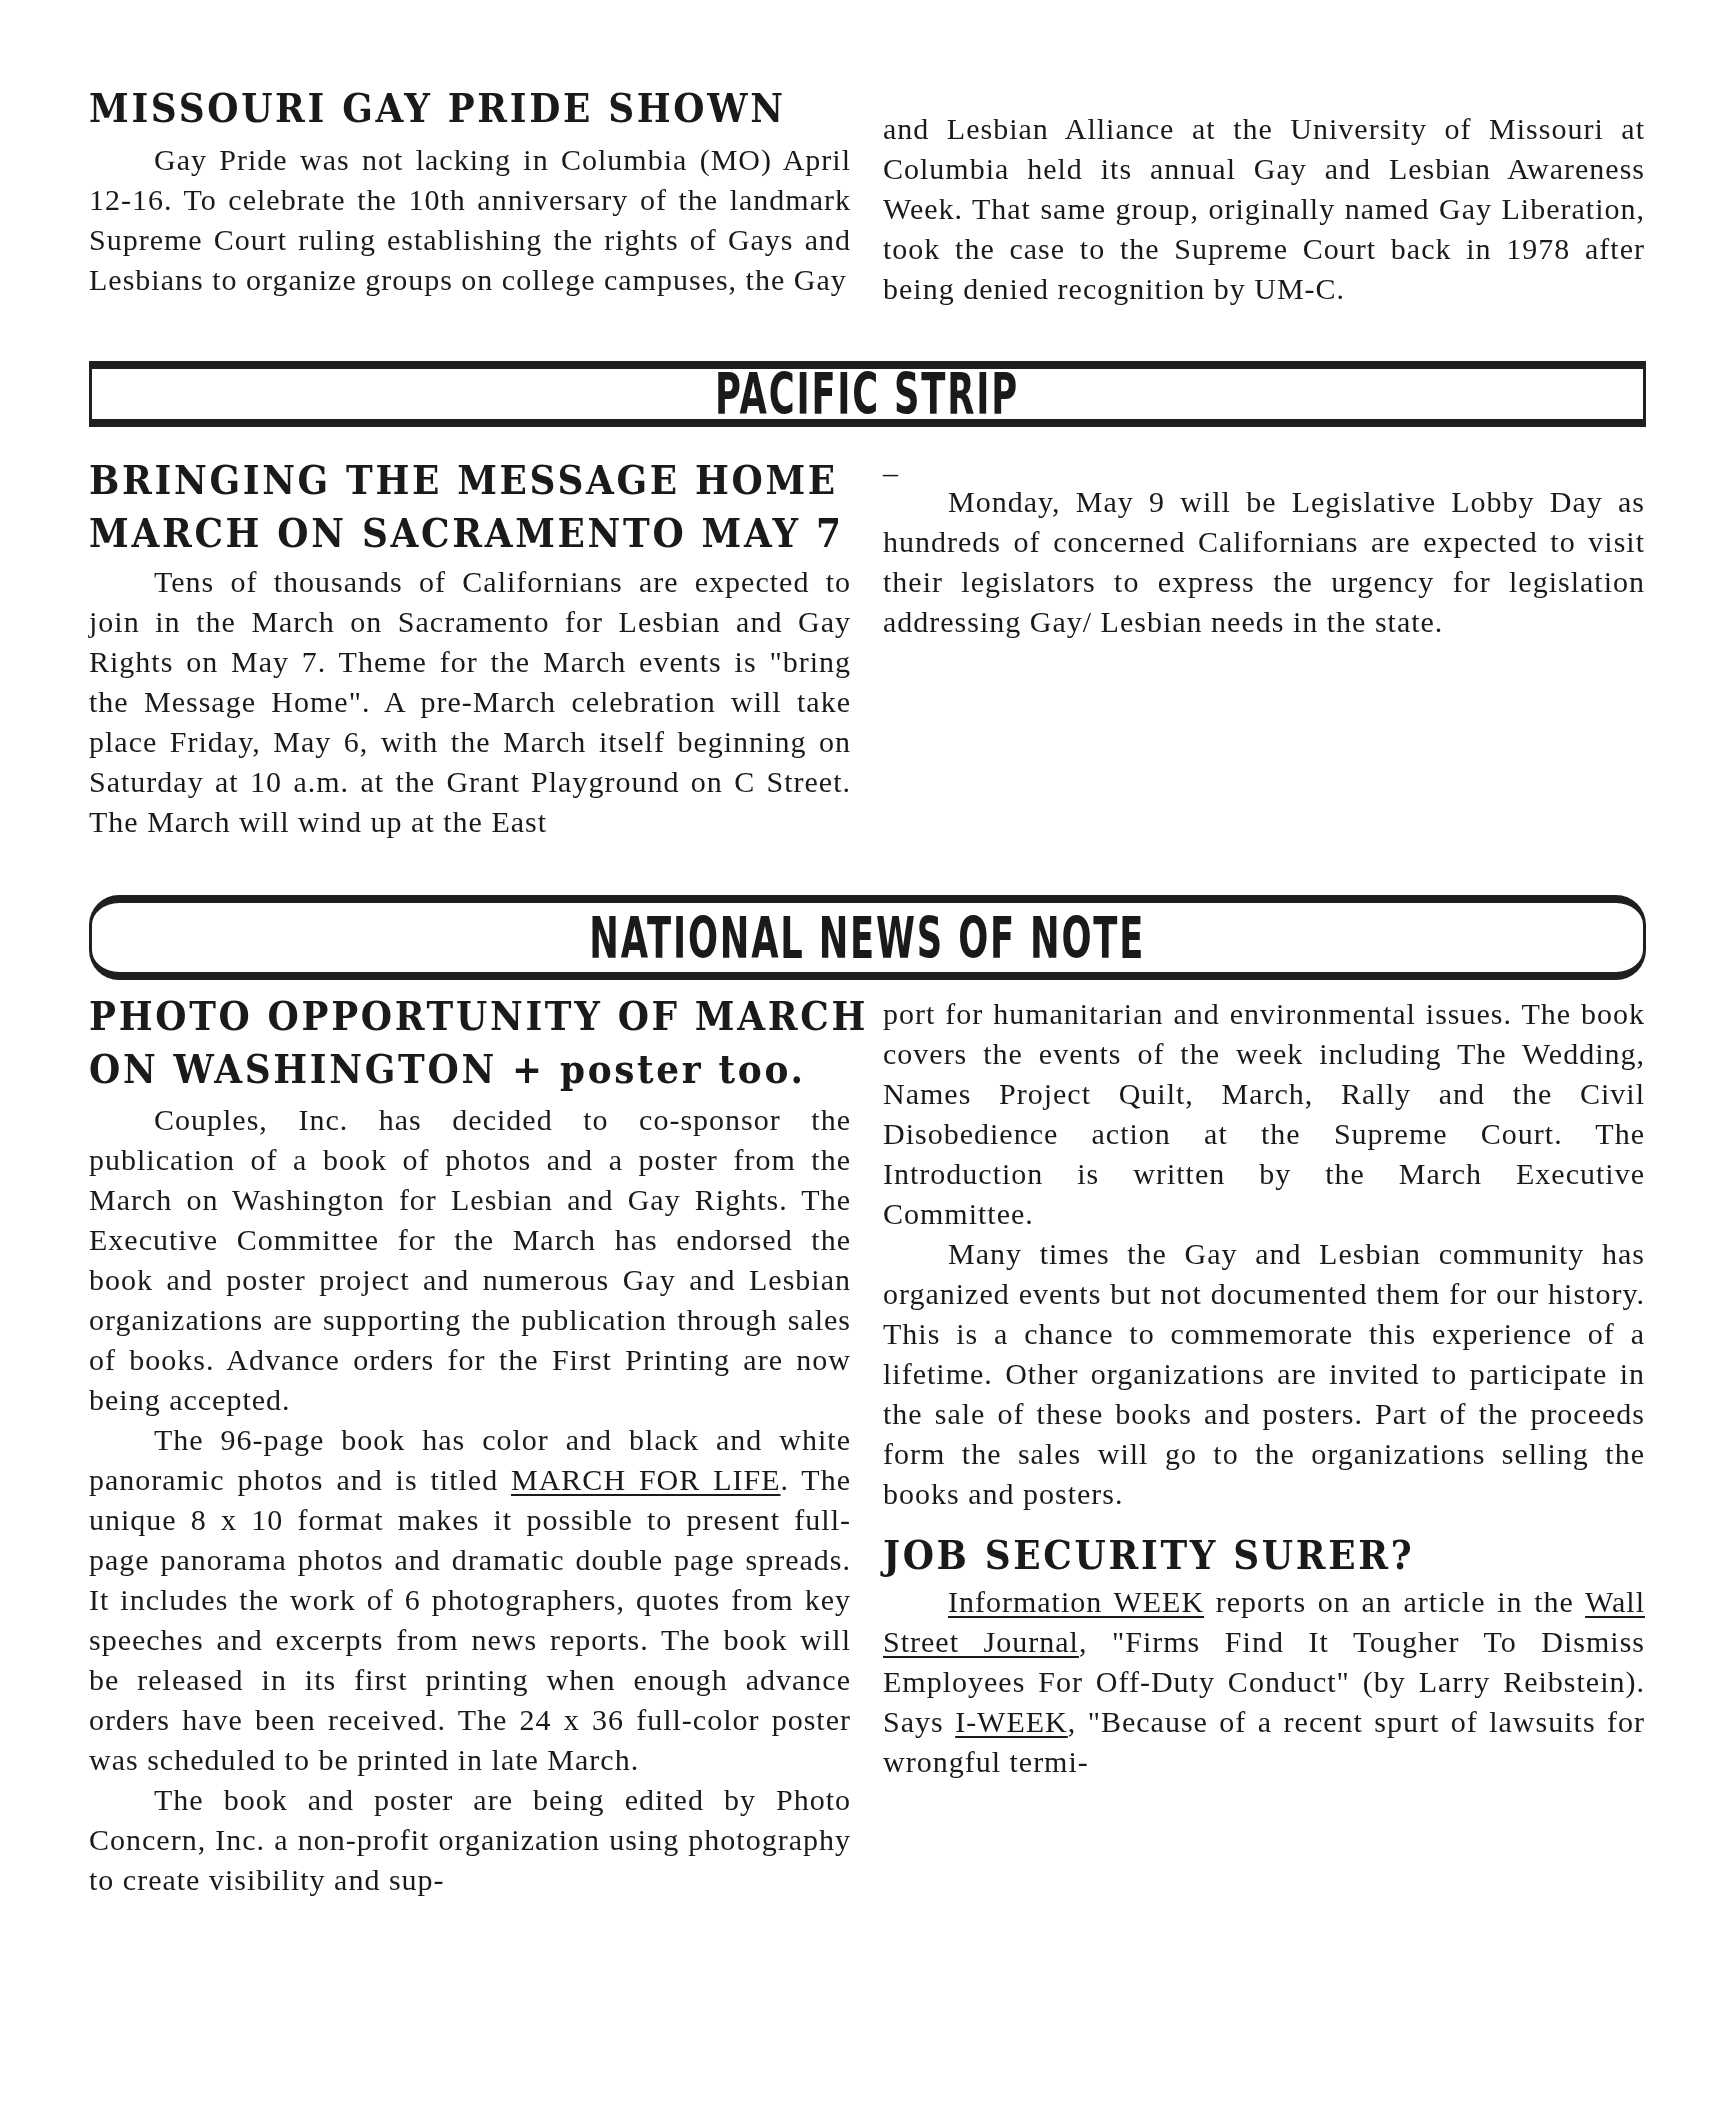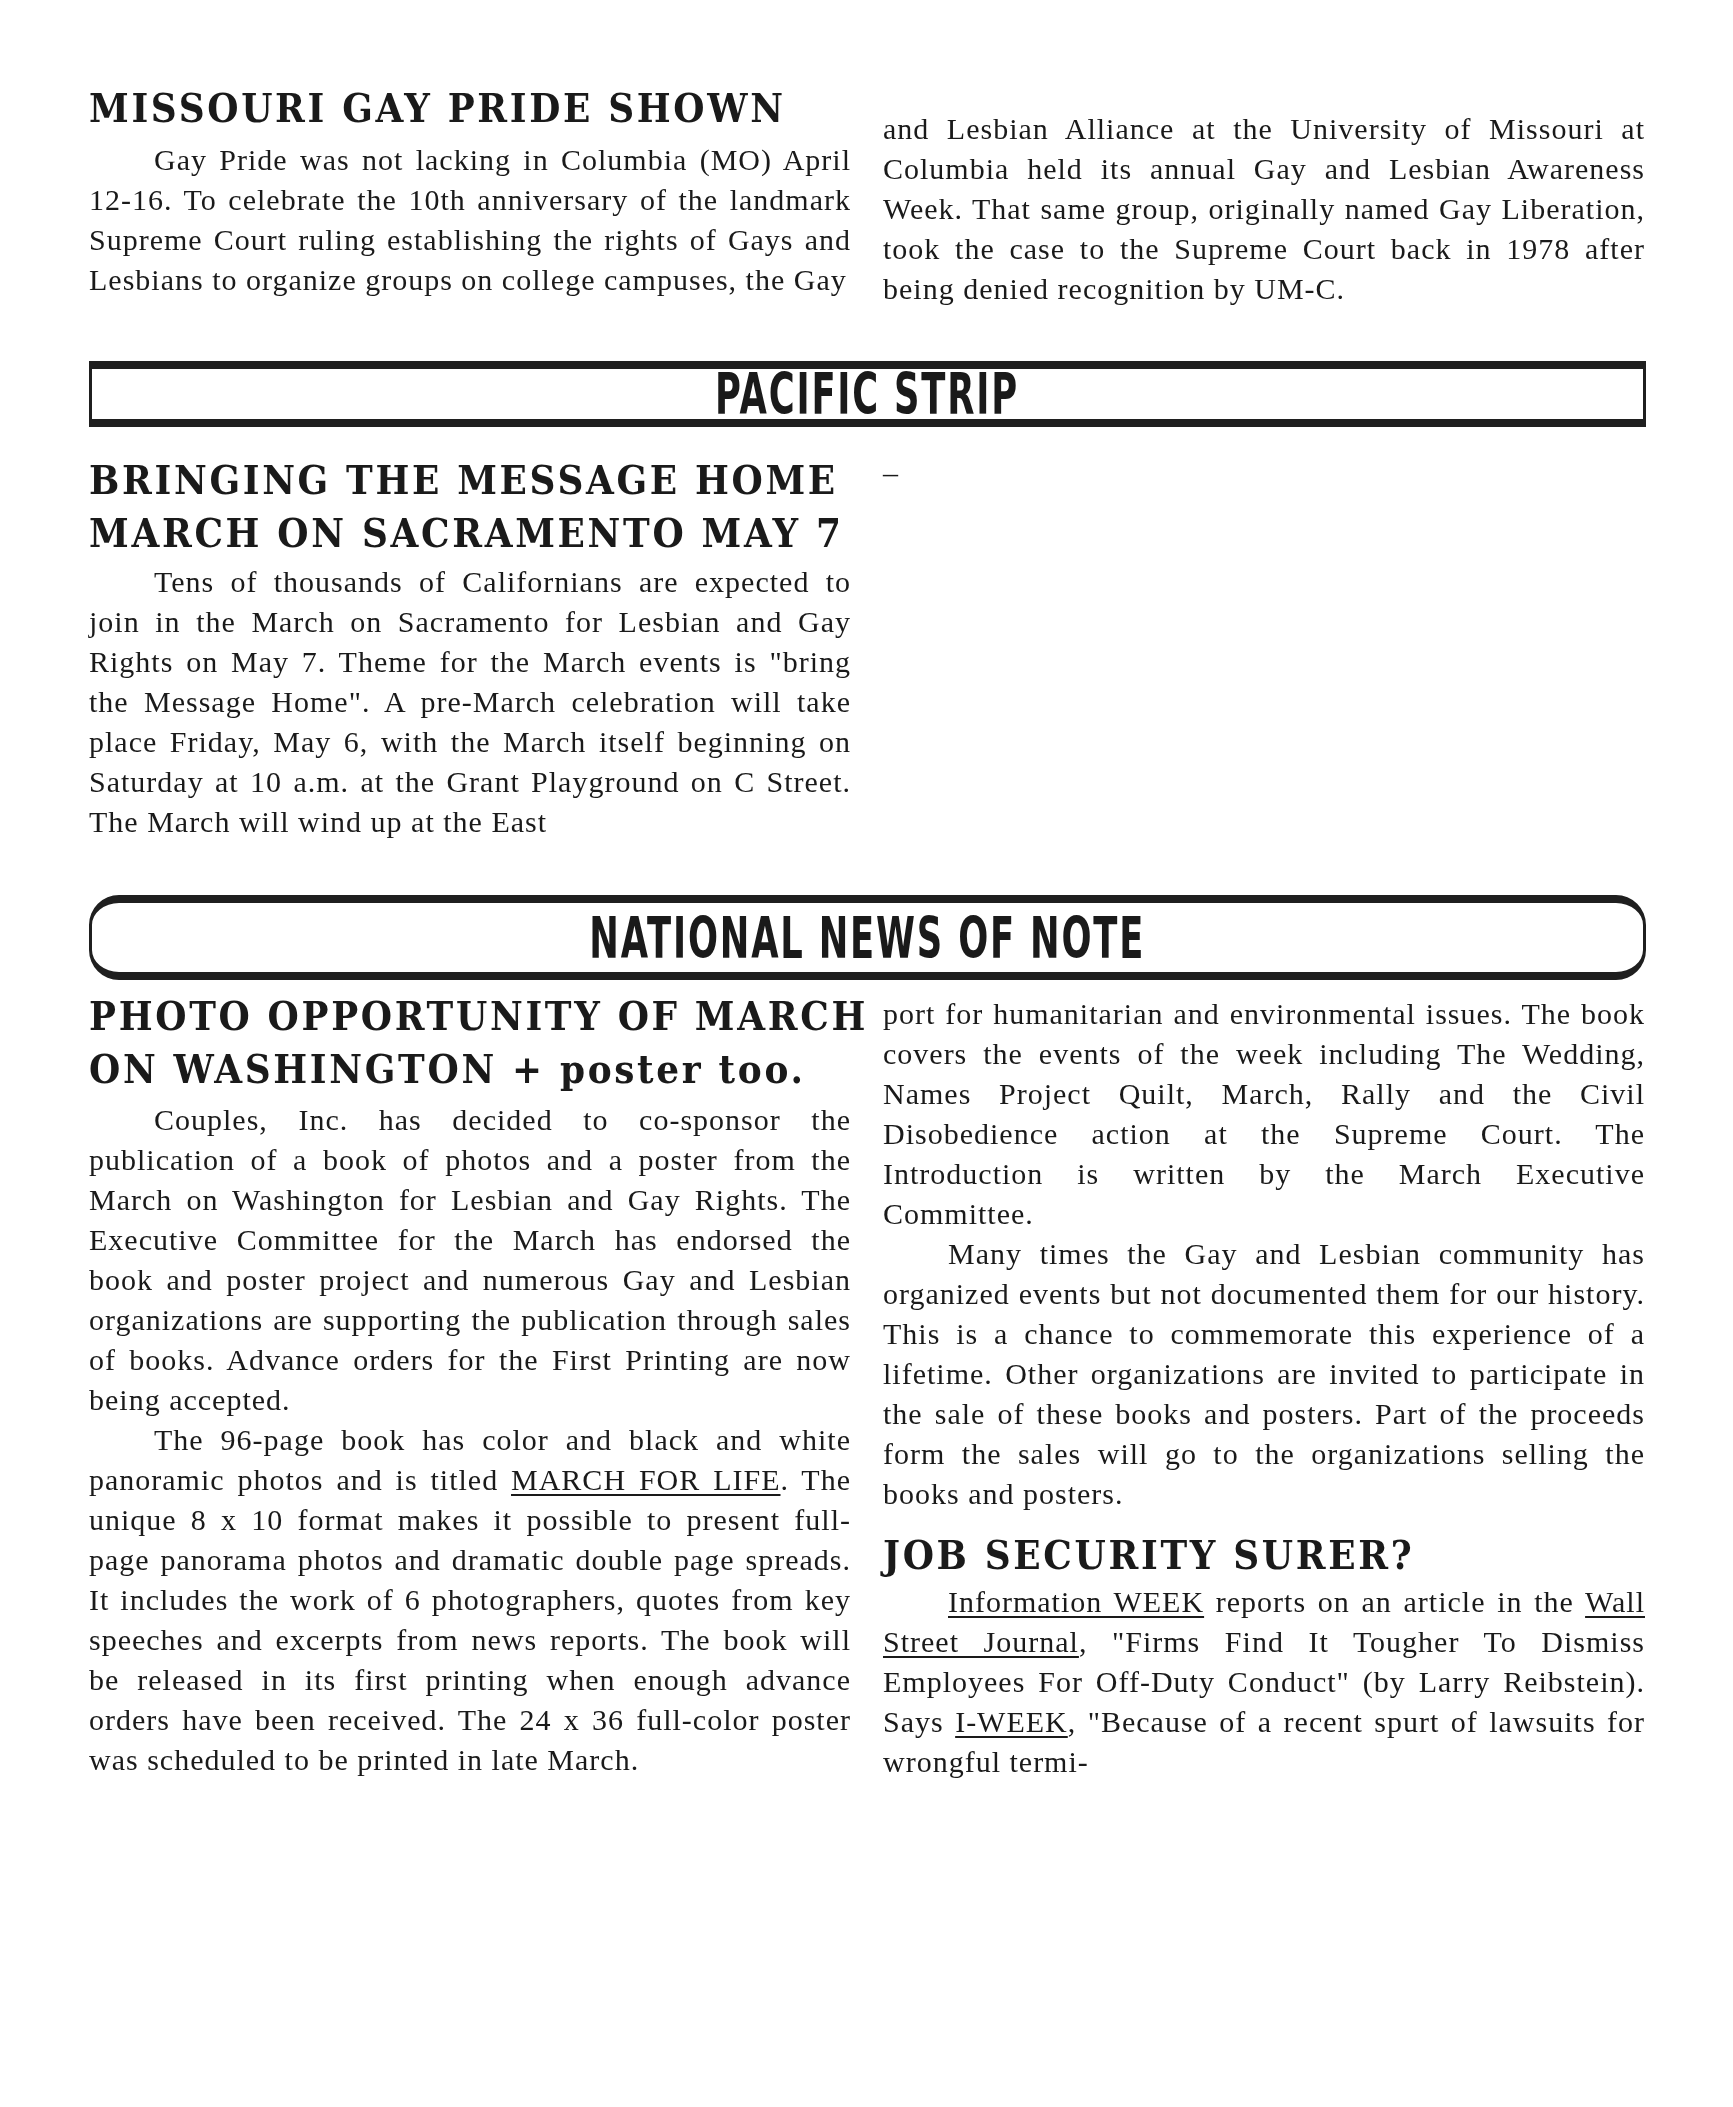--- a/index.html
+++ b/index.html
@@ -33,31 +33,33 @@
   <span class="banner-title">PACIFIC STRIP</span>
 </div>
 
 <div class="col" style="left:89px; top:454px;">
   <h2 class="headline">BRINGING THE MESSAGE HOME</h2>
   <h2 class="headline">MARCH ON SACRAMENTO MAY 7</h2>
   <p class="body-text indent" style="margin-top:2.4px;">Tens of thousands of Californians are expected to join in the March on Sacramento for Lesbian and Gay Rights on May 7. Theme for the March events is "bring the Message Home". A pre-March celebration will take place Friday, May 6, with the March itself beginning on Saturday at 10 a.m. at the Grant Playground on C Street. The March will wind up at the East</p>
 </div>
 <div class="col" style="left:883px; top:463px;">
   <div class="dash">–</div>
+  <p class="body-text indent">Monday, May 9 will be Legislative Lobby Day as hundreds of concerned Californians are expected to visit their legislators to express the urgency for legislation addressing Gay/ Lesbian needs in the state.</p>
 </div>
 
 <div class="banner" style="top:895px; height:85px;border-radius:30px;">
   <span class="banner-title">NATIONAL NEWS OF NOTE</span>
 </div>
 
 <div class="col" style="left:89px; top:990px;">
   <h2 class="headline">PHOTO OPPORTUNITY OF MARCH</h2>
   <h2 class="headline">ON WASHINGTON + poster too.</h2>
   <p class="body-text indent" style="margin-top:3.9px;">Couples, Inc. has decided to co-sponsor the publication of a book of photos and a poster from the March on Washington for Lesbian and Gay Rights. The Executive Committee for the March has endorsed the book and poster project and numerous Gay and Lesbian organizations are supporting the publication through sales of books. Advance orders for the First Printing are now being accepted.</p>
   <p class="body-text indent"><span>The 96-page book has color and black and white panoramic photos and is titled </span><span class="u">MARCH FOR LIFE</span><span>. The unique 8 x 10 format makes it possible to present full-page panorama photos and dramatic double page spreads. It includes the work of 6 photographers, quotes from key speeches and excerpts from news reports. The book will be released in its first printing when enough advance orders have been received. The 24 x 36 full-color poster was scheduled to be printed in late March.</span></p>
+  <p class="body-text indent">The book and poster are being edited by Photo Concern, Inc. a non-profit organization using photography to create visibility and sup-</p>
 </div>
 <div class="col" style="left:883px; top:994px;">
   <p class="body-text">port for humanitarian and environmental issues. The book covers the events of the week including The Wedding, Names Project Quilt, March, Rally and the Civil Disobedience action at the Supreme Court. The Introduction is written by the March Executive Committee.</p>
   <p class="body-text indent">Many times the Gay and Lesbian community has organized events but not documented them for our history.  This is a chance to commemorate this experience of a lifetime. Other organizations are invited to participate in the sale of these books and posters. Part of the proceeds form the sales will go to the organizations selling the books and posters.</p>
 
   <h2 class="headline" style="margin-top:14.6px;">JOB SECURITY SURER?</h2>
   <p class="body-text indent"><span class="u">Information WEEK</span><span>  reports on an article in the </span><span class="u">Wall Street Journal</span><span>, "Firms Find It Tougher To Dismiss Employees For Off-Duty Conduct" (by Larry Reibstein). Says </span><span class="u">I-WEEK</span><span>, "Because of a recent spurt of lawsuits for wrongful termi-</span></p>
 </div>
 
 

